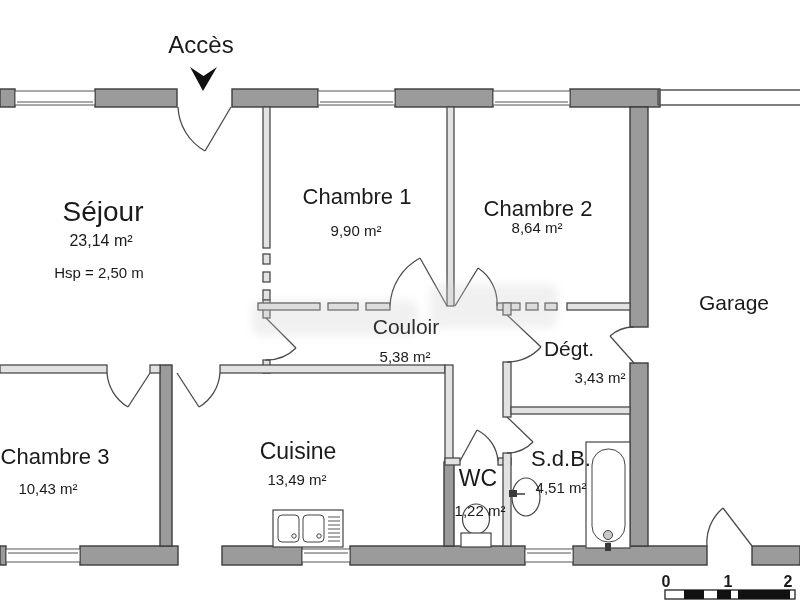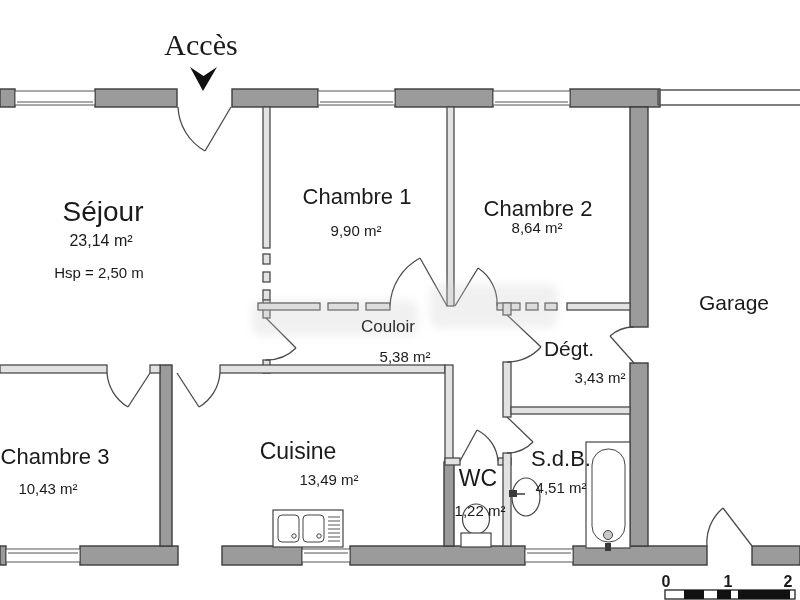--- a/index.html
+++ b/index.html
@@ -5,21 +5,21 @@
   html,body{margin:0;padding:0;}
   body{width:800px;height:600px;background:#ffffff;position:relative;overflow:hidden;
        font-family:"Liberation Sans", sans-serif;}
   #plan-svg{position:absolute;left:0;top:0;}
   .label{position:absolute;transform:translate(-50%,-50%);white-space:nowrap;
          color:#1a1a1a;text-align:center;line-height:1;}
   .room-label{font-size:22px;}
   .area-label{font-size:15px;}
   .note-label{font-size:15px;}
   .scale-label{font-size:16px;font-weight:bold;}
-  .access-label{font-size:30px;font-family:Liberation Serif, serif;}
+  .access-label{font-size:24px;}
   .couloir-label{color:#2e2e2e;}
   .watermark-blob{position:absolute;background:#cfcfcf;opacity:0.30;filter:blur(4px);
                   border-radius:10px;}
 </style>
 </head>
 <body>
 
 <svg id="plan-svg" width="800" height="600" viewBox="0 0 800 600">
 
   <g fill="#9b9b9b" stroke="#3c3c3c" stroke-width="1.4">
@@ -218,23 +218,23 @@
 <div class="label room-label" style="left:357px;top:197px;">Chambre 1</div>
 <div class="label area-label" style="left:356px;top:230px;">9,90 m²</div>
 
 <div class="label room-label" style="left:538px;top:209px;">Chambre 2</div>
 <div class="label area-label" style="left:537px;top:227px;">8,64 m²</div>
 
 <div class="label room-label" style="left:55px;top:457px;">Chambre 3</div>
 <div class="label area-label" style="left:48px;top:488px;">10,43 m²</div>
 
 <div class="label room-label" style="left:298px;top:451px;font-size:23px;">Cuisine</div>
-<div class="label area-label" style="left:297px;top:479px;margin-left:32px;">13,49 m²</div>
-
-<div class="label room-label couloir-label" style="left:388px;top:326px;font-size:17px;text-align:center;">Couloir</div>
+<div class="label area-label" style="left:297px;top:479px;">13,49 m²</div>
+
+<div class="label room-label couloir-label" style="left:406px;top:326px;font-size:21px;text-align:center;">Couloir</div>
 <div class="label area-label" style="left:405px;top:356px;">5,38 m²</div>
 
 <div class="label room-label" style="left:569px;top:348px;font-size:21px;">Dégt.</div>
 <div class="label area-label" style="left:568px;top:377px;margin-left:32px;">3,43 m²</div>
 
 <div class="label room-label" style="left:478px;top:478px;font-size:23px;">WC</div>
 <div class="label area-label" style="left:480px;top:510px;">1,22 m²</div>
 
 <div class="label room-label" style="left:561px;top:459px;">S.d.B.</div>
 <div class="label area-label" style="left:561px;top:487px;">4,51 m²</div>

